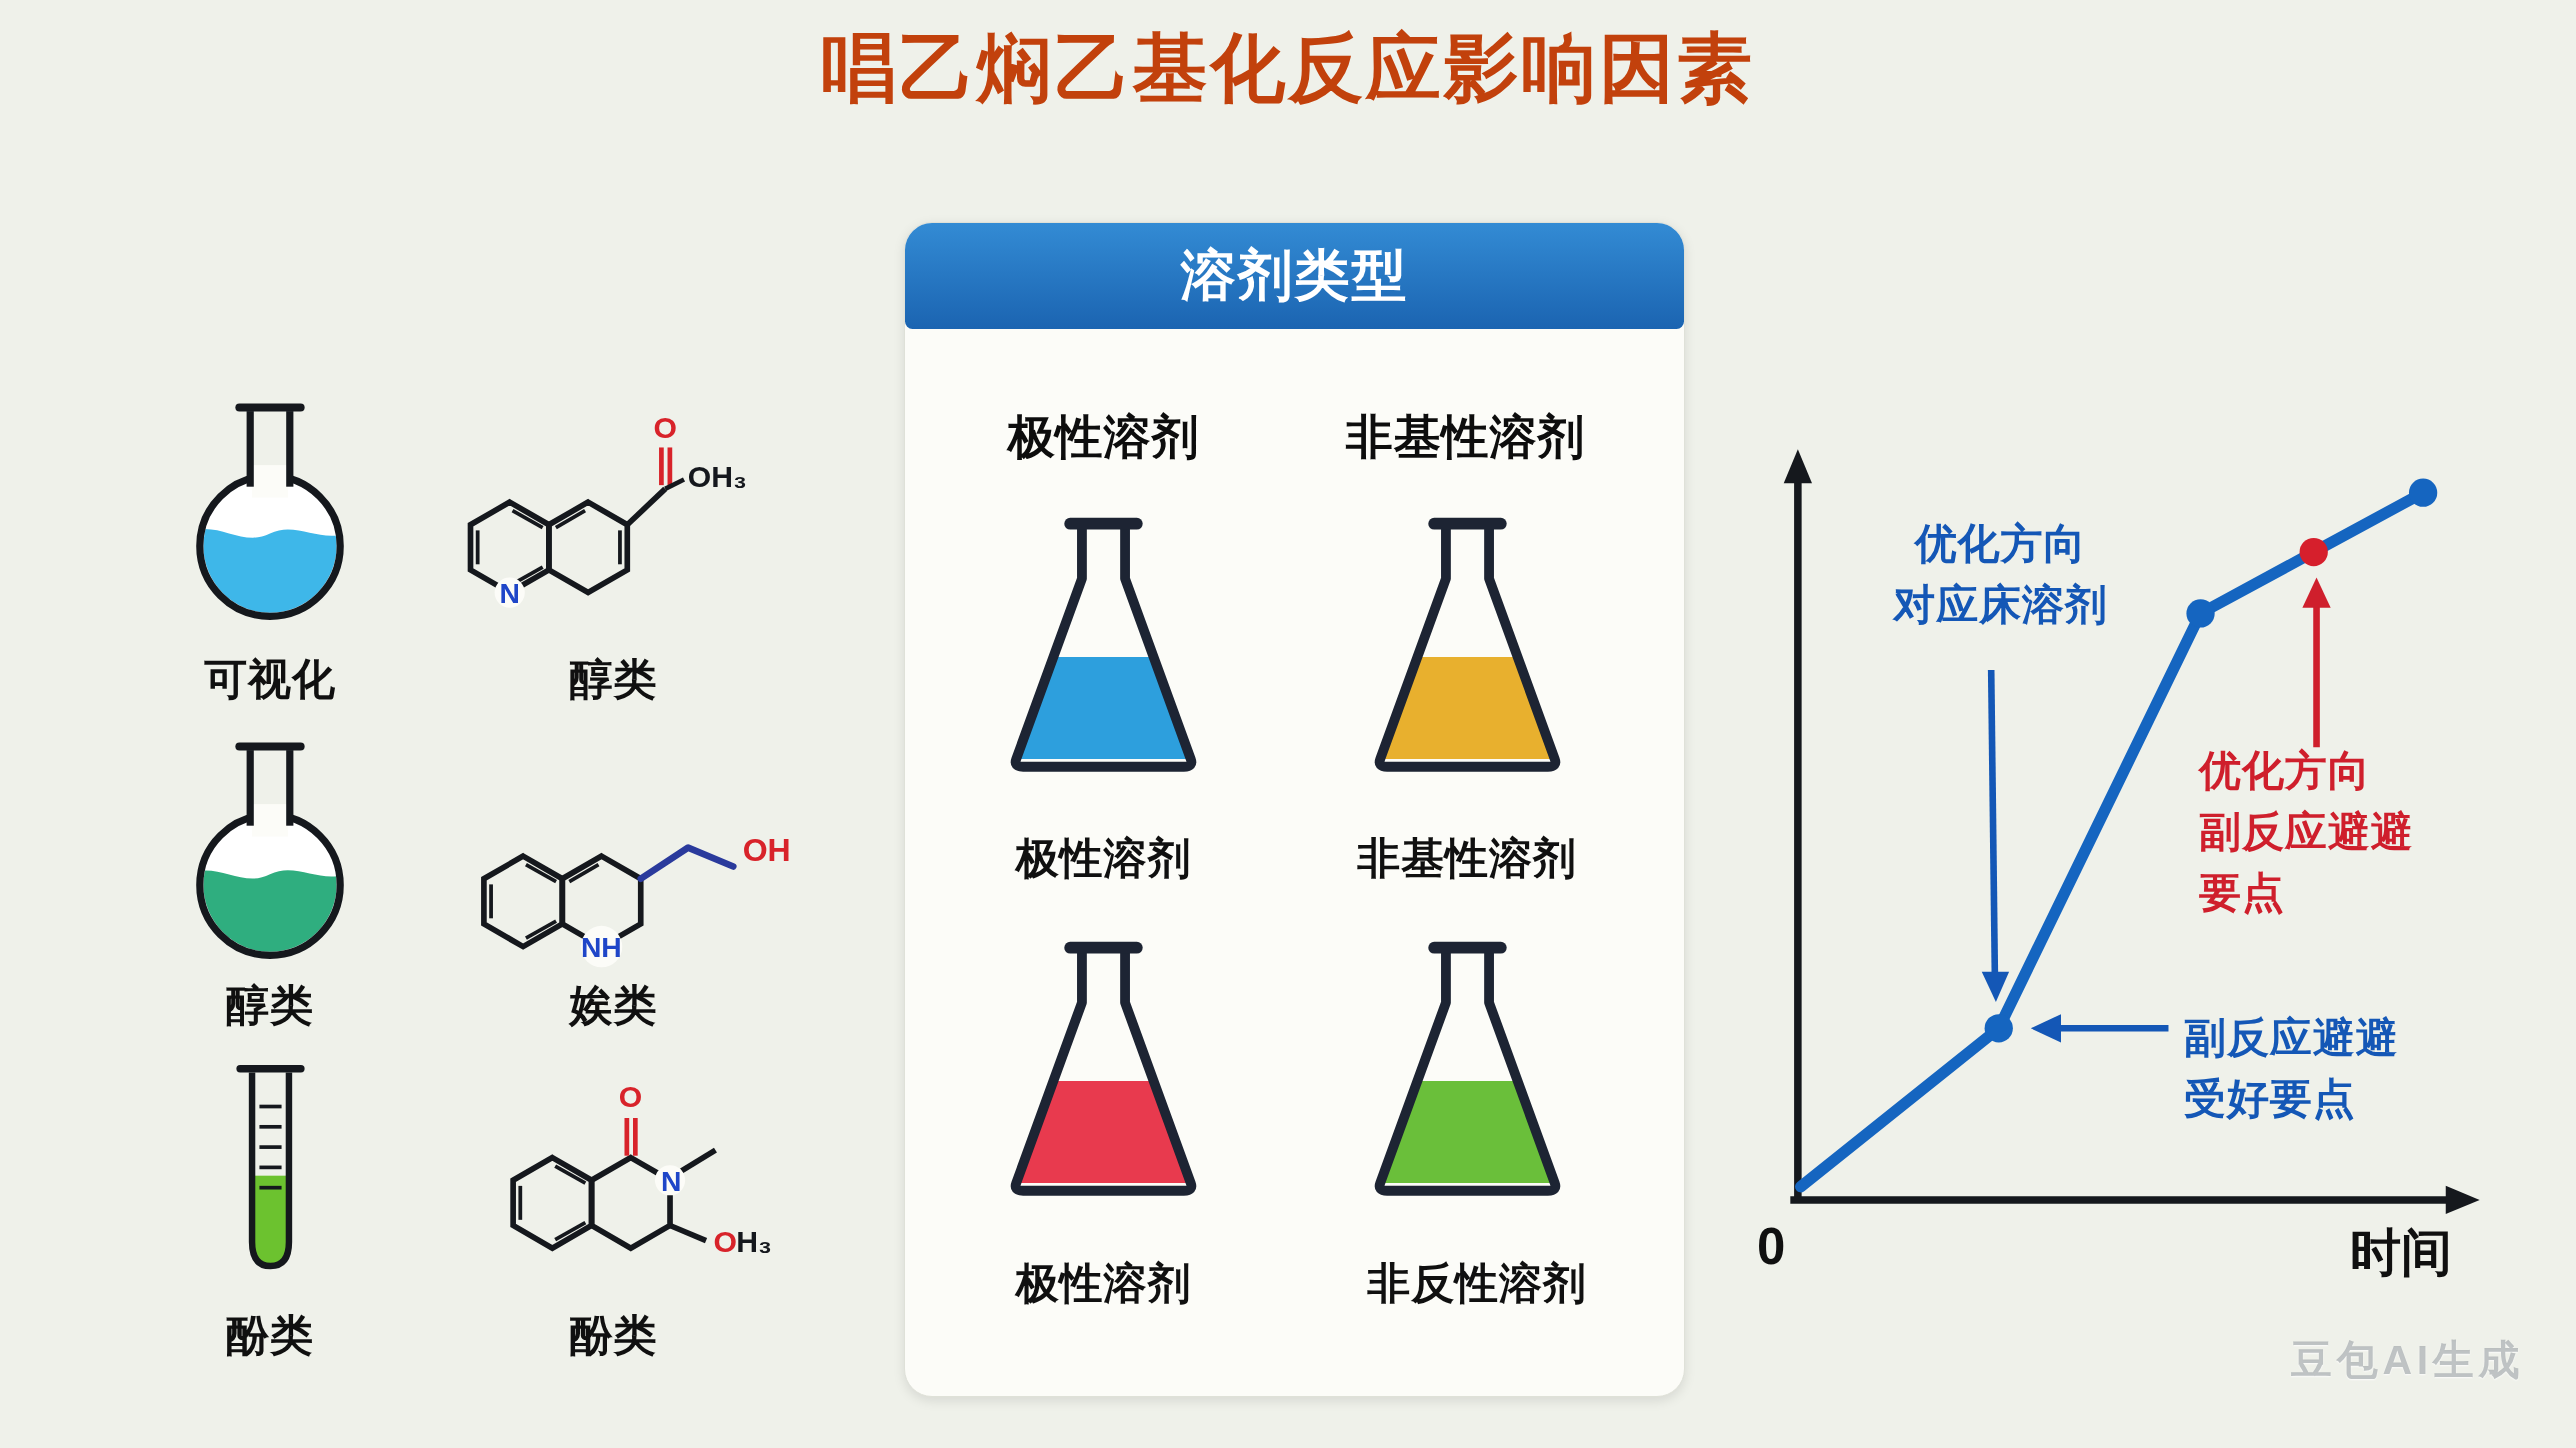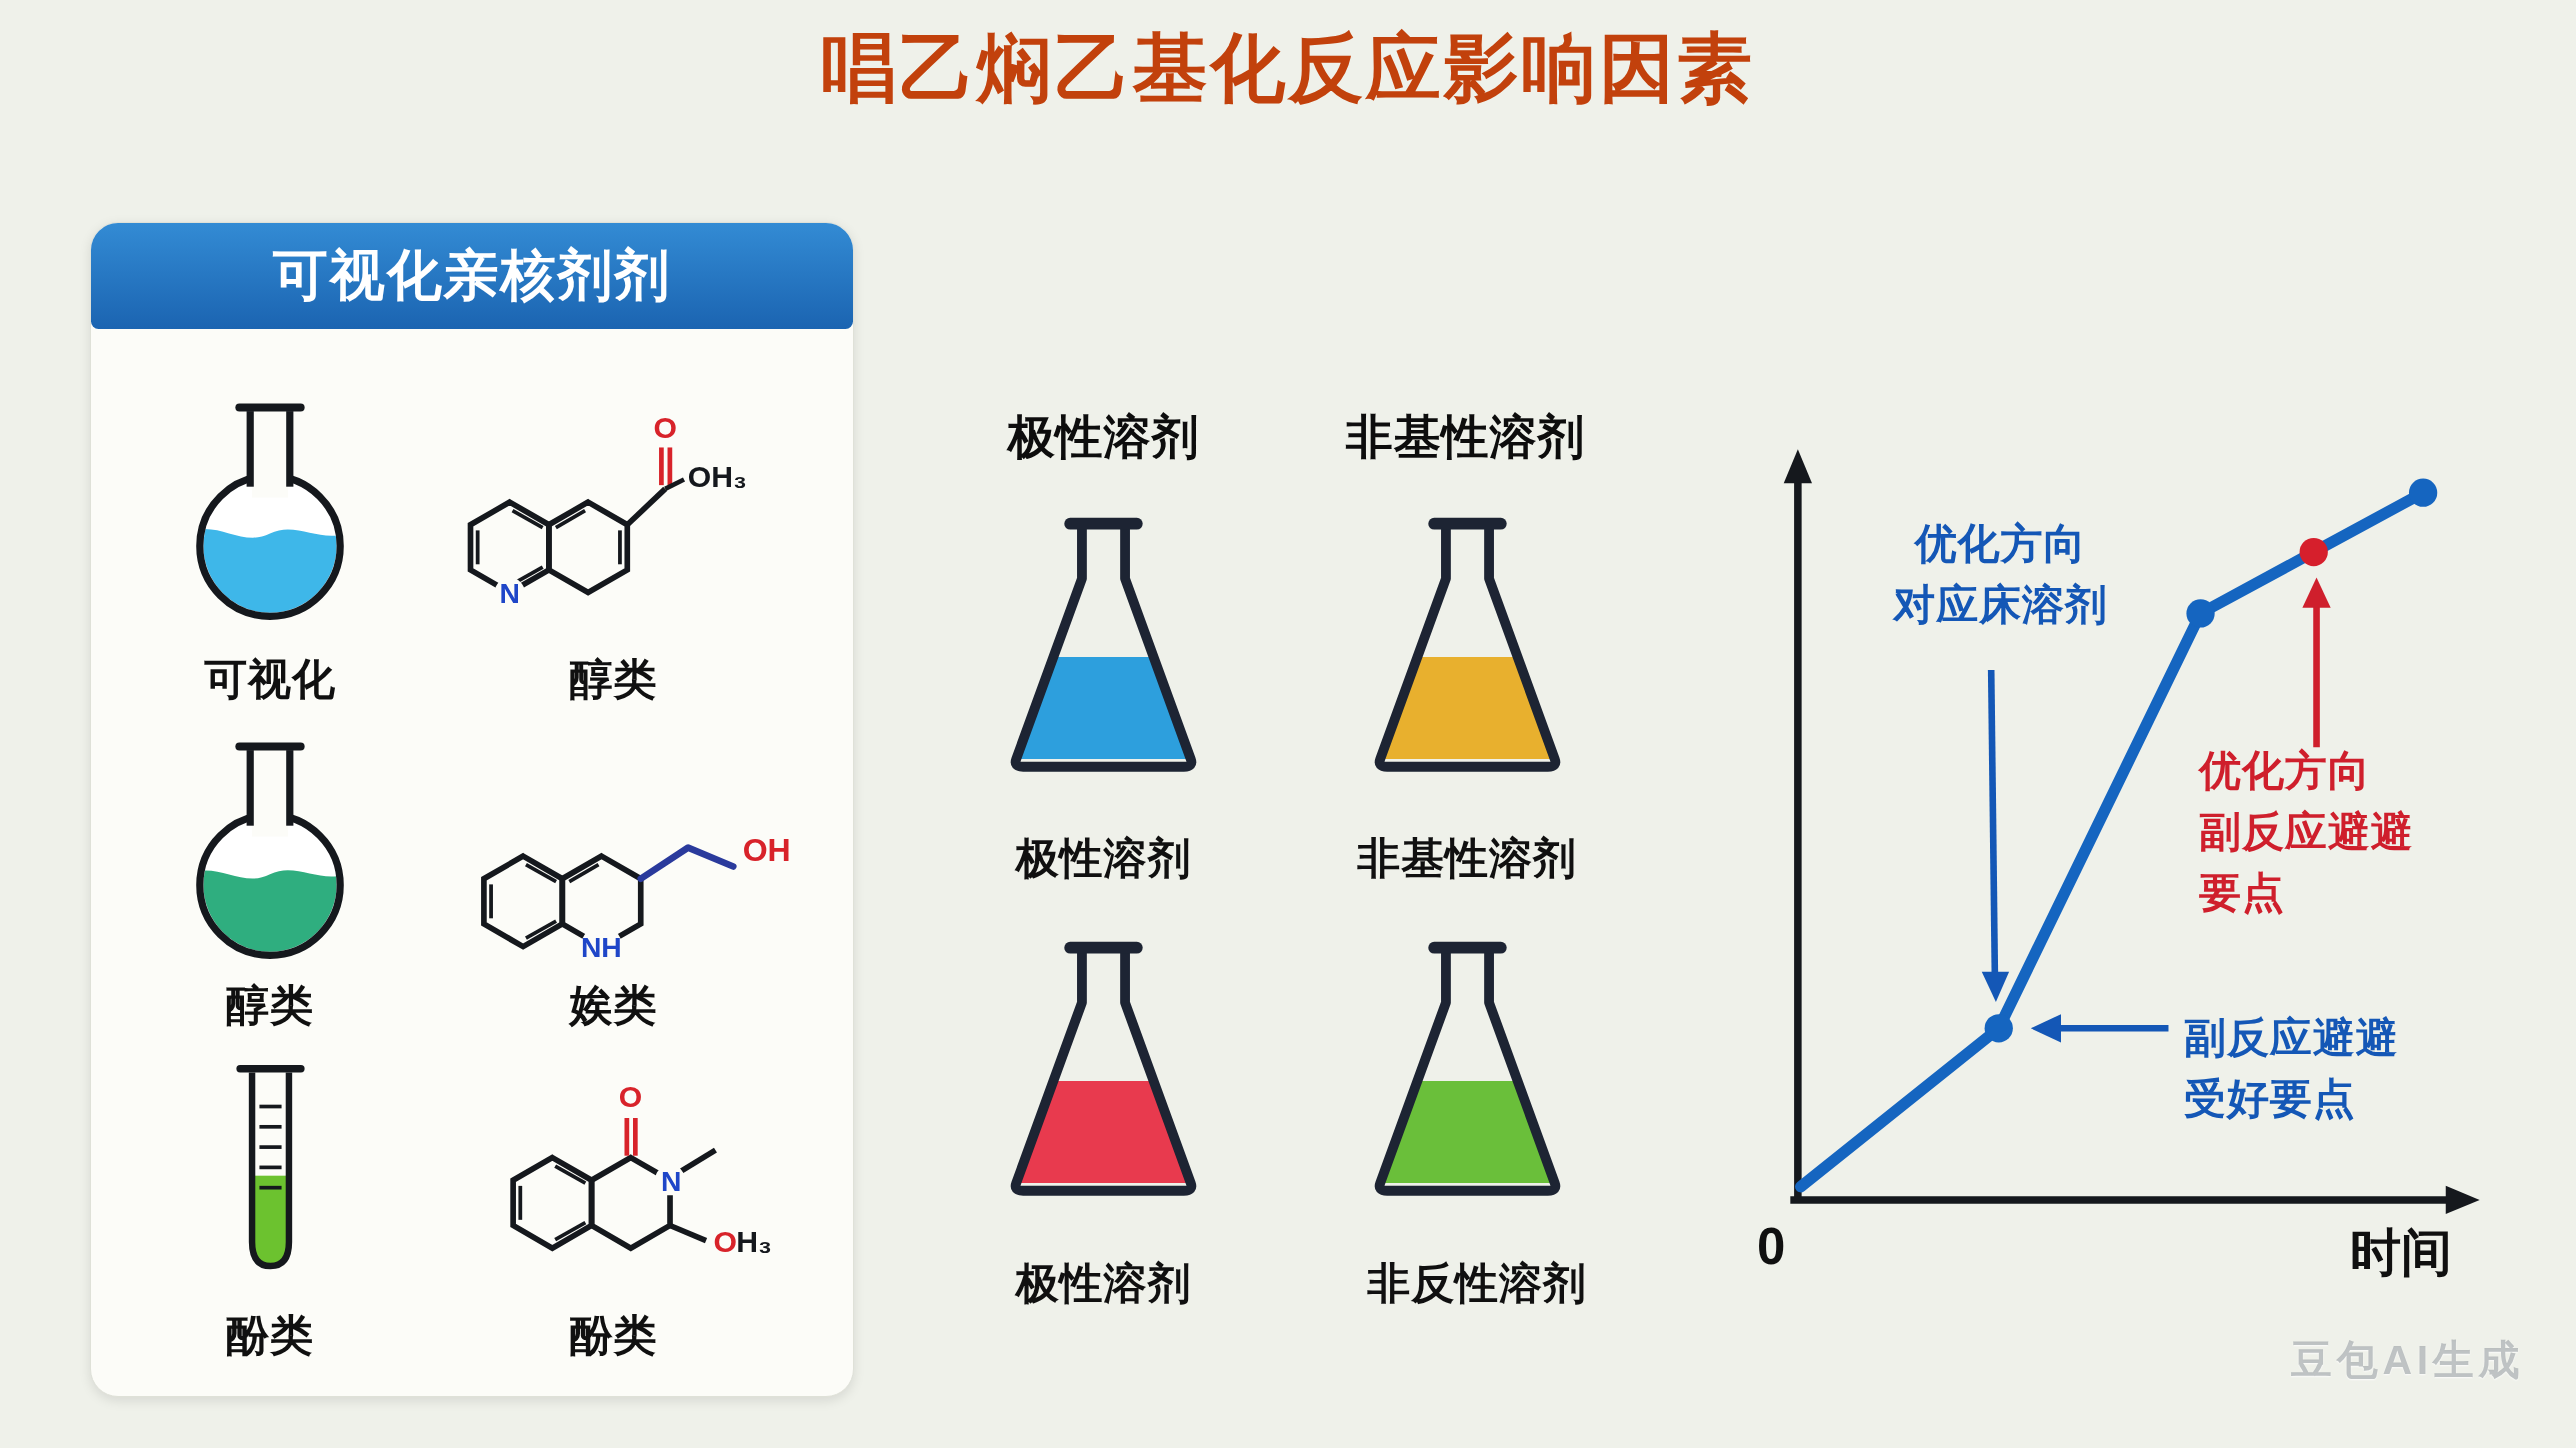--- a/index.html
+++ b/index.html
@@ -54,23 +54,20 @@
   }
   svg { position: absolute; display: block; }
 </style>
 </head>
 <body>
 
 <div class="page">
 
   <div class="title">唱乙焖乙基化反应影响因素</div>
 
-  <div class="panel" id="panel1">
-    <div class="panel-header">可视化亲核剂剂</div>
-  </div>
 
   <svg style="left:189px; top:392px" width="162" height="238" viewBox="0 0 180 262">
     <circle cx="90" cy="170" r="78" fill="#ffffff"></circle>
     <clipPath id="rf1">
         <circle cx="90" cy="170" r="74"></circle>
       </clipPath>
     <g clip-path="url(#rf1)">
       <path d="M0,155 C30,140 60,172 90,156 C120,141 150,170 180,153 L180,262 L0,262 Z" fill="#3eb7e9"></path>
     </g>
     <circle cx="90" cy="170" r="78" fill="none" stroke="#15181d" stroke-width="8"></circle>
@@ -158,20 +155,23 @@
     <line x1="222" y1="126" x2="258" y2="104" stroke="#15181d" stroke-width="6"></line>
     <line x1="209.8" y1="184" x2="248" y2="200" stroke="#15181d" stroke-width="6"></line>
     <circle cx="209.8" cy="136" r="16" fill="#fcfcf8"></circle>
     <text x="168" y="58" text-anchor="middle" font-size="32" font-weight="bold" fill="#d8232a">O</text>
     <text x="211" y="147" text-anchor="middle" font-size="30" font-weight="bold" fill="#1f46c8">N</text>
     <text x="256" y="212" text-anchor="start" font-size="32" font-weight="bold" fill="#d8232a">O</text>
     <text x="280" y="212" text-anchor="start" font-size="32" font-weight="bold" fill="#15181d">H₃</text>
   </svg>
   <div class="label" style="left:524px; top:1307px; width:179px">酚类</div>
 
+  <div class="panel" id="panel2">
+    <div class="panel-header">溶剂类型</div>
+  </div>
 
   <div class="col-header" style="left:981px; top:406px; width:245px">极性溶剂</div>
   <div class="col-header" style="left:1319px; top:406px; width:293px">非基性溶剂</div>
 
   <svg style="left:981px; top:510px" width="245" height="294" viewBox="0 0 240 300">
     <polygon points="69,150 171,150 205,254 35,254" fill="#2d9fdd"></polygon>
     <path d="M98,16 L98,70 L31,254 Q28,262 38,262 L202,262 Q212,262 209,254 L142,70 L142,16" fill="none" stroke="#1d2433" stroke-width="10" stroke-linejoin="round"></path>
     <line x1="86" y1="14" x2="154" y2="14" stroke="#1d2433" stroke-width="12" stroke-linecap="round"></line>
   </svg>
   <div class="label" style="left:981px; top:830px; width:245px">极性溶剂</div>

